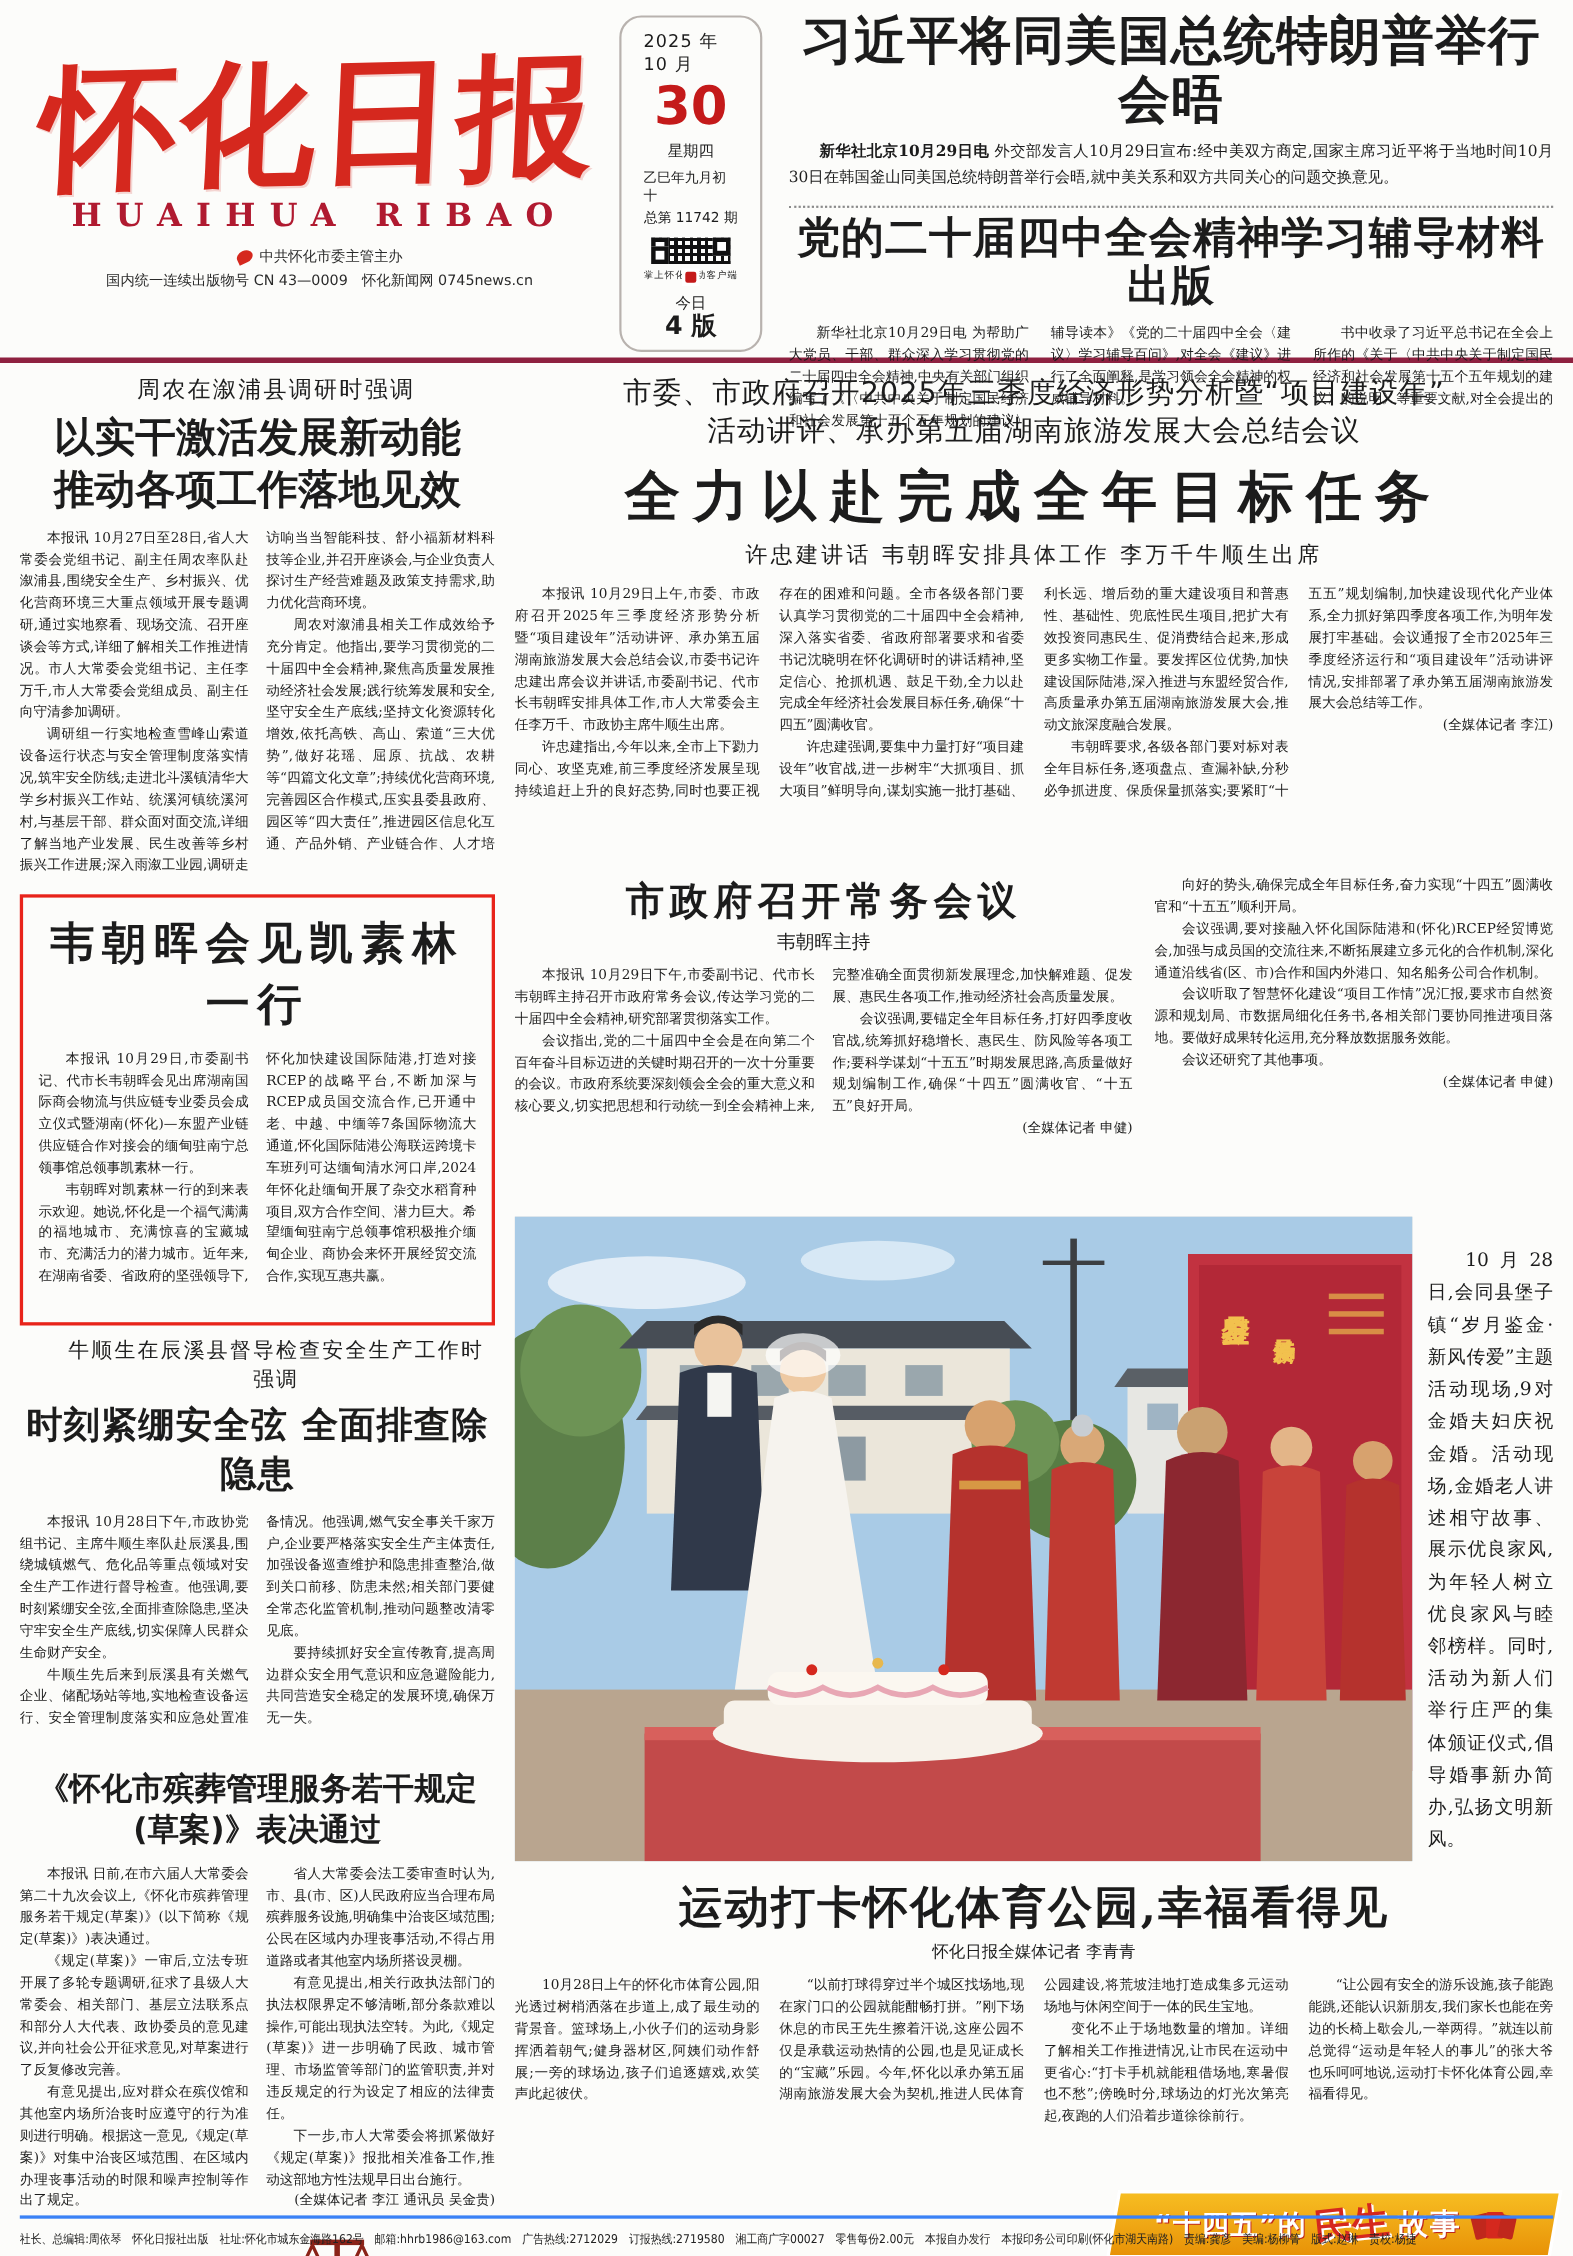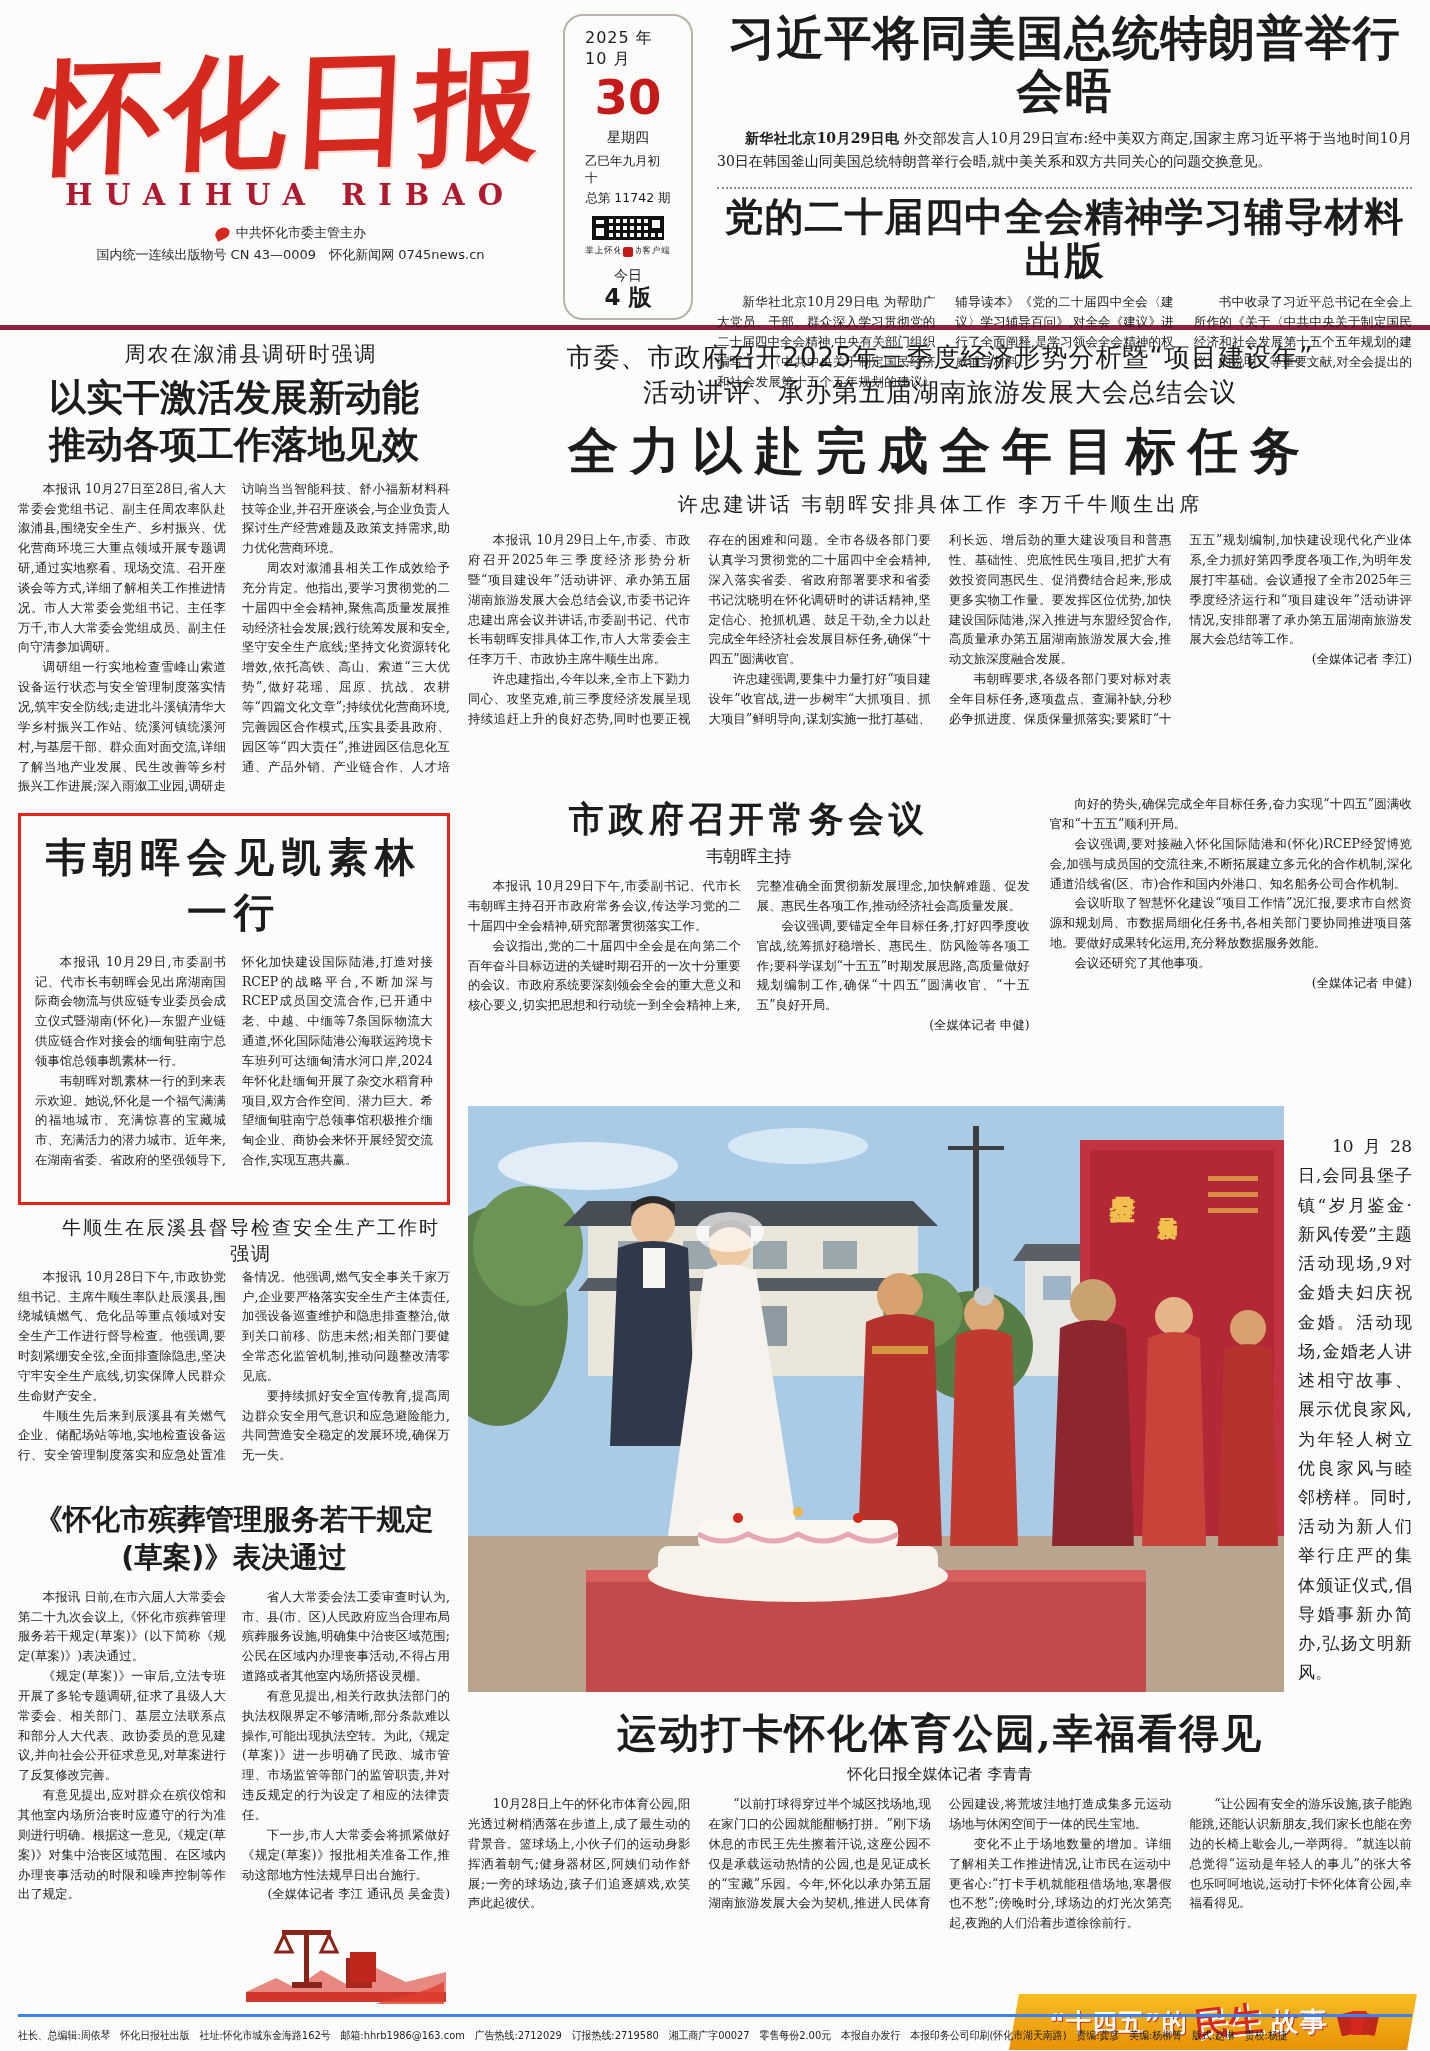--- a/index.html
+++ b/index.html
@@ -184,20 +184,21 @@
         <h2>韦朝晖会见凯素林一行</h2>
         <div class="body2">
           <p>本报讯 10月29日,市委副书记、代市长韦朝晖会见出席湖南国际商会物流与供应链专业委员会成立仪式暨湖南(怀化)—东盟产业链供应链合作对接会的缅甸驻南宁总领事馆总领事凯素林一行。</p>
           <p>韦朝晖对凯素林一行的到来表示欢迎。她说,怀化是一个福气满满的福地城市、充满惊喜的宝藏城市、充满活力的潜力城市。近年来,在湖南省委、省政府的坚强领导下,怀化加快建设国际陆港,打造对接RCEP的战略平台,不断加深与RCEP成员国交流合作,已开通中老、中越、中缅等7条国际物流大通道,怀化国际陆港公海联运跨境卡车班列可达缅甸清水河口岸,2024年怀化赴缅甸开展了杂交水稻育种项目,双方合作空间、潜力巨大。希望缅甸驻南宁总领事馆积极推介缅甸企业、商协会来怀开展经贸交流合作,实现互惠共赢。</p>
 
         </div>
       </div>
 
       <div class="a3">
         <div class="kicker">牛顺生在辰溪县督导检查安全生产工作时强调</div>
+        <h2>时刻紧绷安全弦 全面排查除隐患</h2>
         <div class="body2">
           <p>本报讯 10月28日下午,市政协党组书记、主席牛顺生率队赴辰溪县,围绕城镇燃气、危化品等重点领域对安全生产工作进行督导检查。他强调,要时刻紧绷安全弦,全面排查除隐患,坚决守牢安全生产底线,切实保障人民群众生命财产安全。</p>
           <p>牛顺生先后来到辰溪县有关燃气企业、储配场站等地,实地检查设备运行、安全管理制度落实和应急处置准备情况。他强调,燃气安全事关千家万户,企业要严格落实安全生产主体责任,加强设备巡查维护和隐患排查整治,做到关口前移、防患未然;相关部门要健全常态化监管机制,推动问题整改清零见底。</p>
           <p>要持续抓好安全宣传教育,提高周边群众安全用气意识和应急避险能力,共同营造安全稳定的发展环境,确保万无一失。</p>
 
         </div>
       </div>
 
       <div class="a4">
         <h2>《怀化市殡葬管理服务若干规定(草案)》表决通过</h2>

